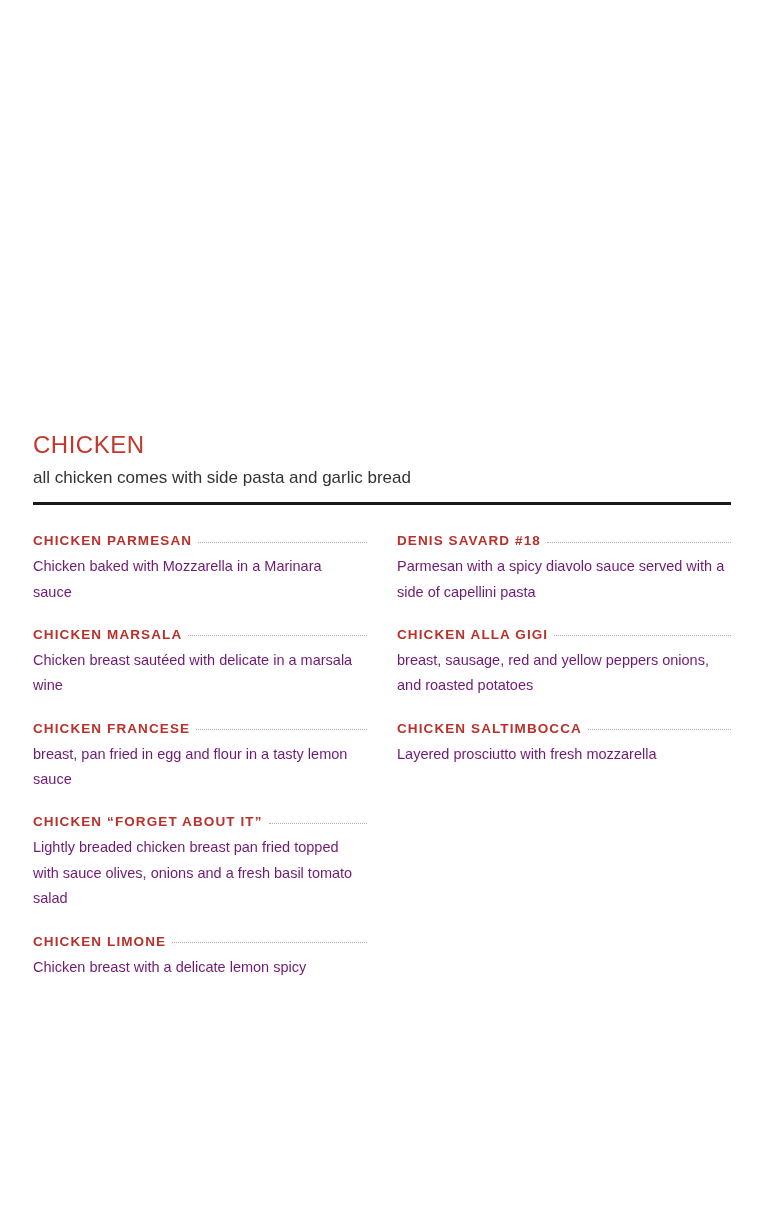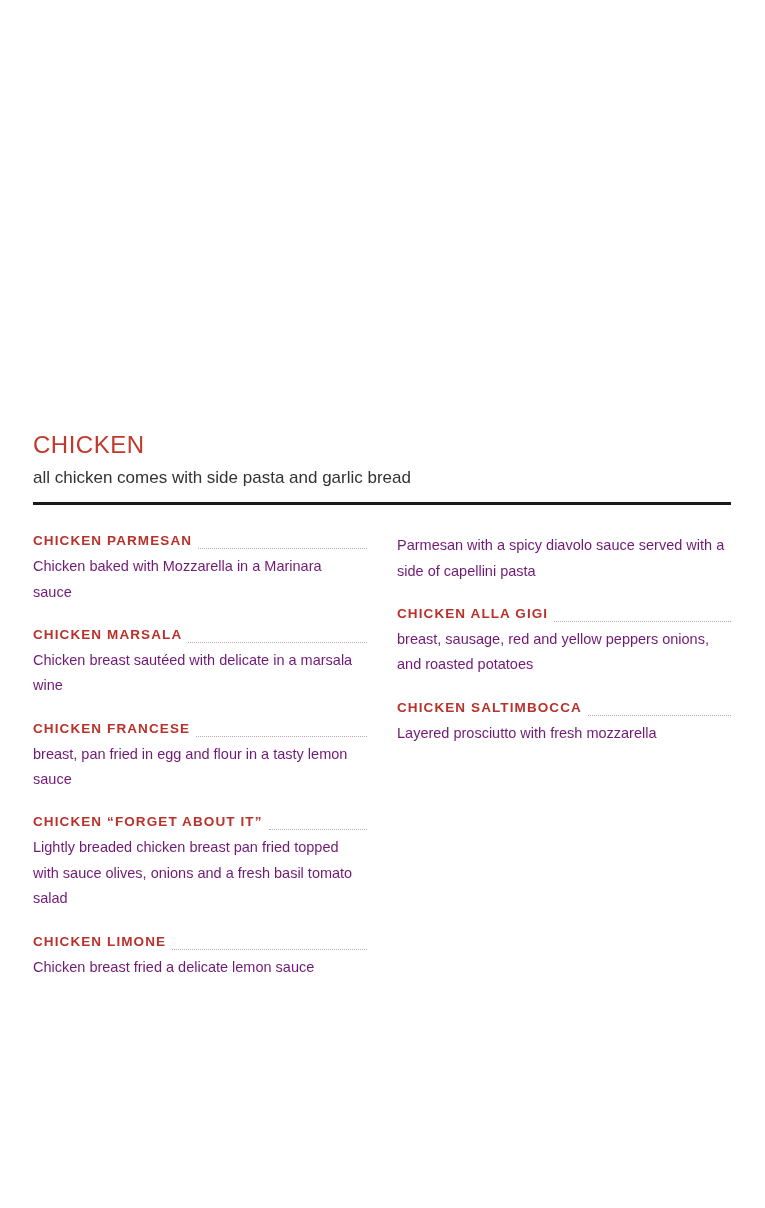--- a/index.html
+++ b/index.html
@@ -47,21 +47,21 @@
   }
   .column {
     width: 334px;
     flex: 0 0 334px;
   }
   .menu-item {
     margin-bottom: 22px;
   }
   .item-header {
     display: flex;
-    align-items: flex-end;
+    align-items: center;
     gap: 6px;
     margin-bottom: 6px;
   }
   .item-name {
     font-size: 13.5px;
     font-weight: bold;
     letter-spacing: 1.1px;
     color: #b9312a;
     white-space: nowrap;
   }
@@ -122,28 +122,32 @@
           <span class="item-dots"></span>
         </div>
         <div class="item-desc">Lightly breaded chicken breast pan fried topped with sauce olives, onions and a fresh basil tomato salad</div>
       </div>
 
       <div class="menu-item">
         <div class="item-header">
           <span class="item-name">CHICKEN LIMONE</span>
           <span class="item-dots"></span>
         </div>
-        <div class="item-desc">Chicken breast fried a delicate lemon sauce</div>
+        <div class="item-desc">Chicken breast with a delicate lemon spicy</div>
       </div>
 
     </div>
 
     <div class="column">
 
       <div class="menu-item">
+        <div class="item-header">
+          <span class="item-name">DENIS SAVARD #18</span>
+          <span class="item-dots"></span>
+        </div>
         <div class="item-desc">Parmesan with a spicy diavolo sauce served with a side of capellini pasta</div>
       </div>
 
       <div class="menu-item">
         <div class="item-header">
           <span class="item-name">CHICKEN ALLA GIGI</span>
           <span class="item-dots"></span>
         </div>
         <div class="item-desc">breast, sausage, red and yellow peppers onions, and roasted potatoes</div>
       </div>

